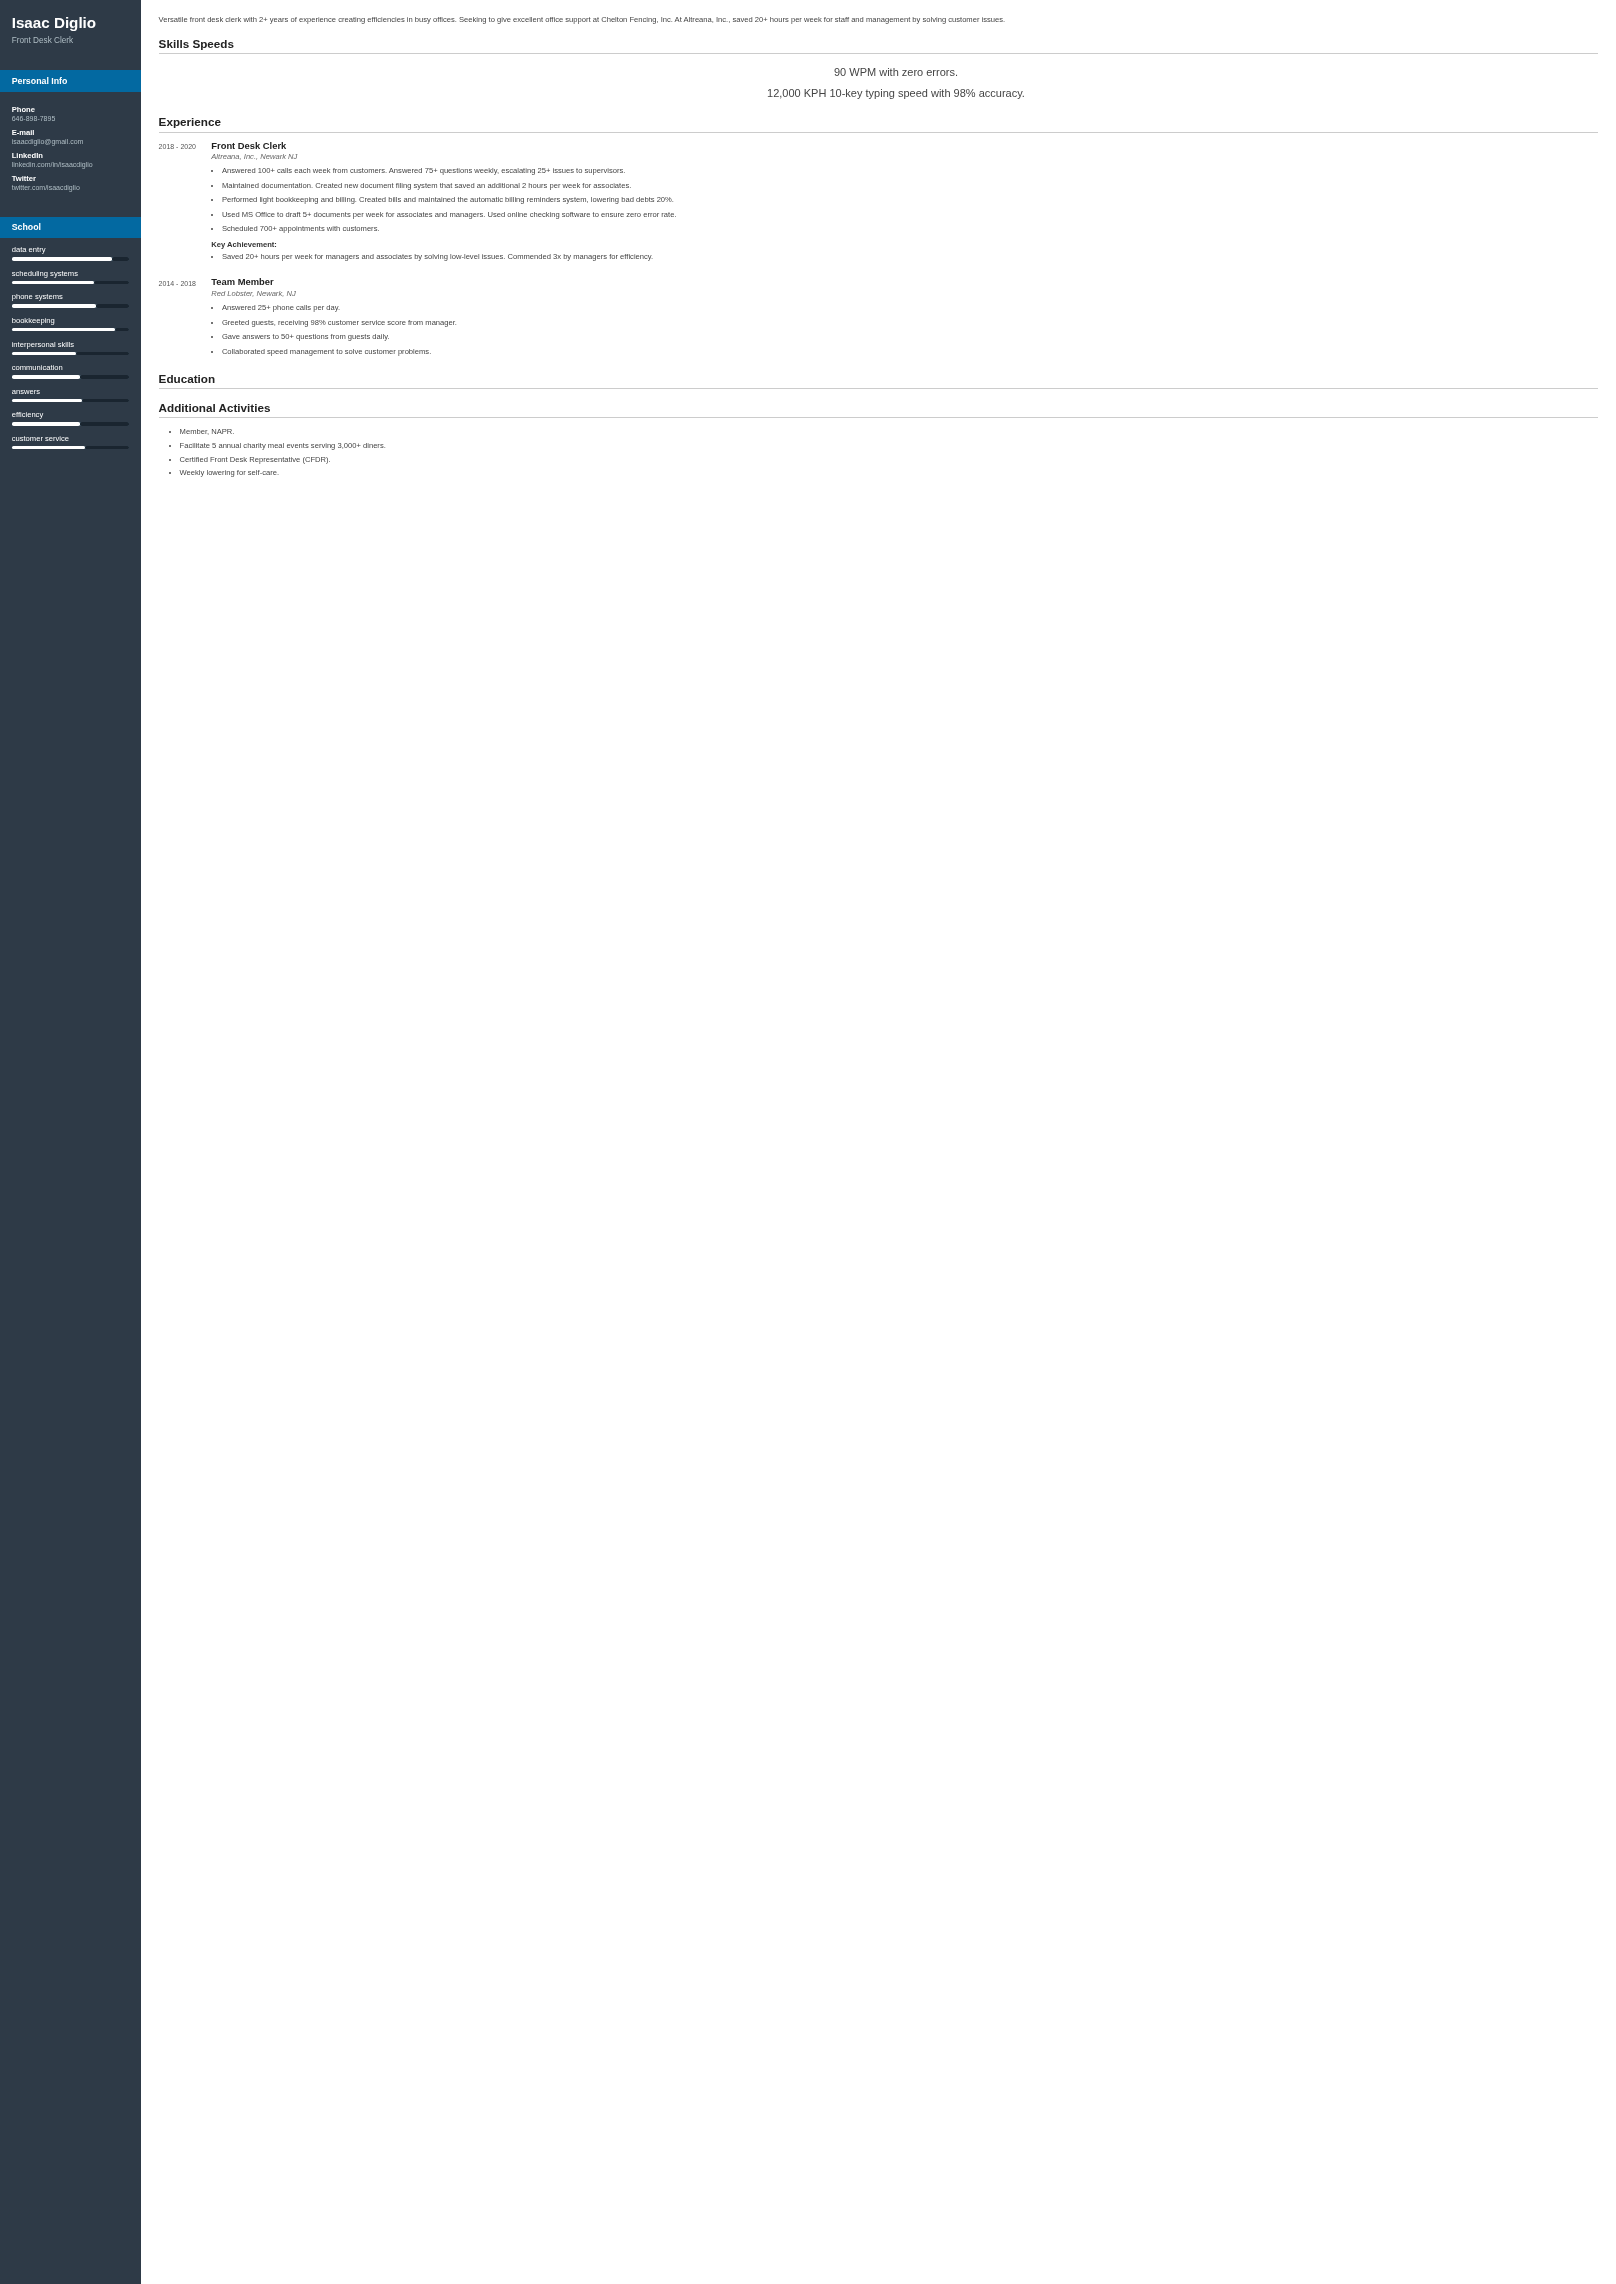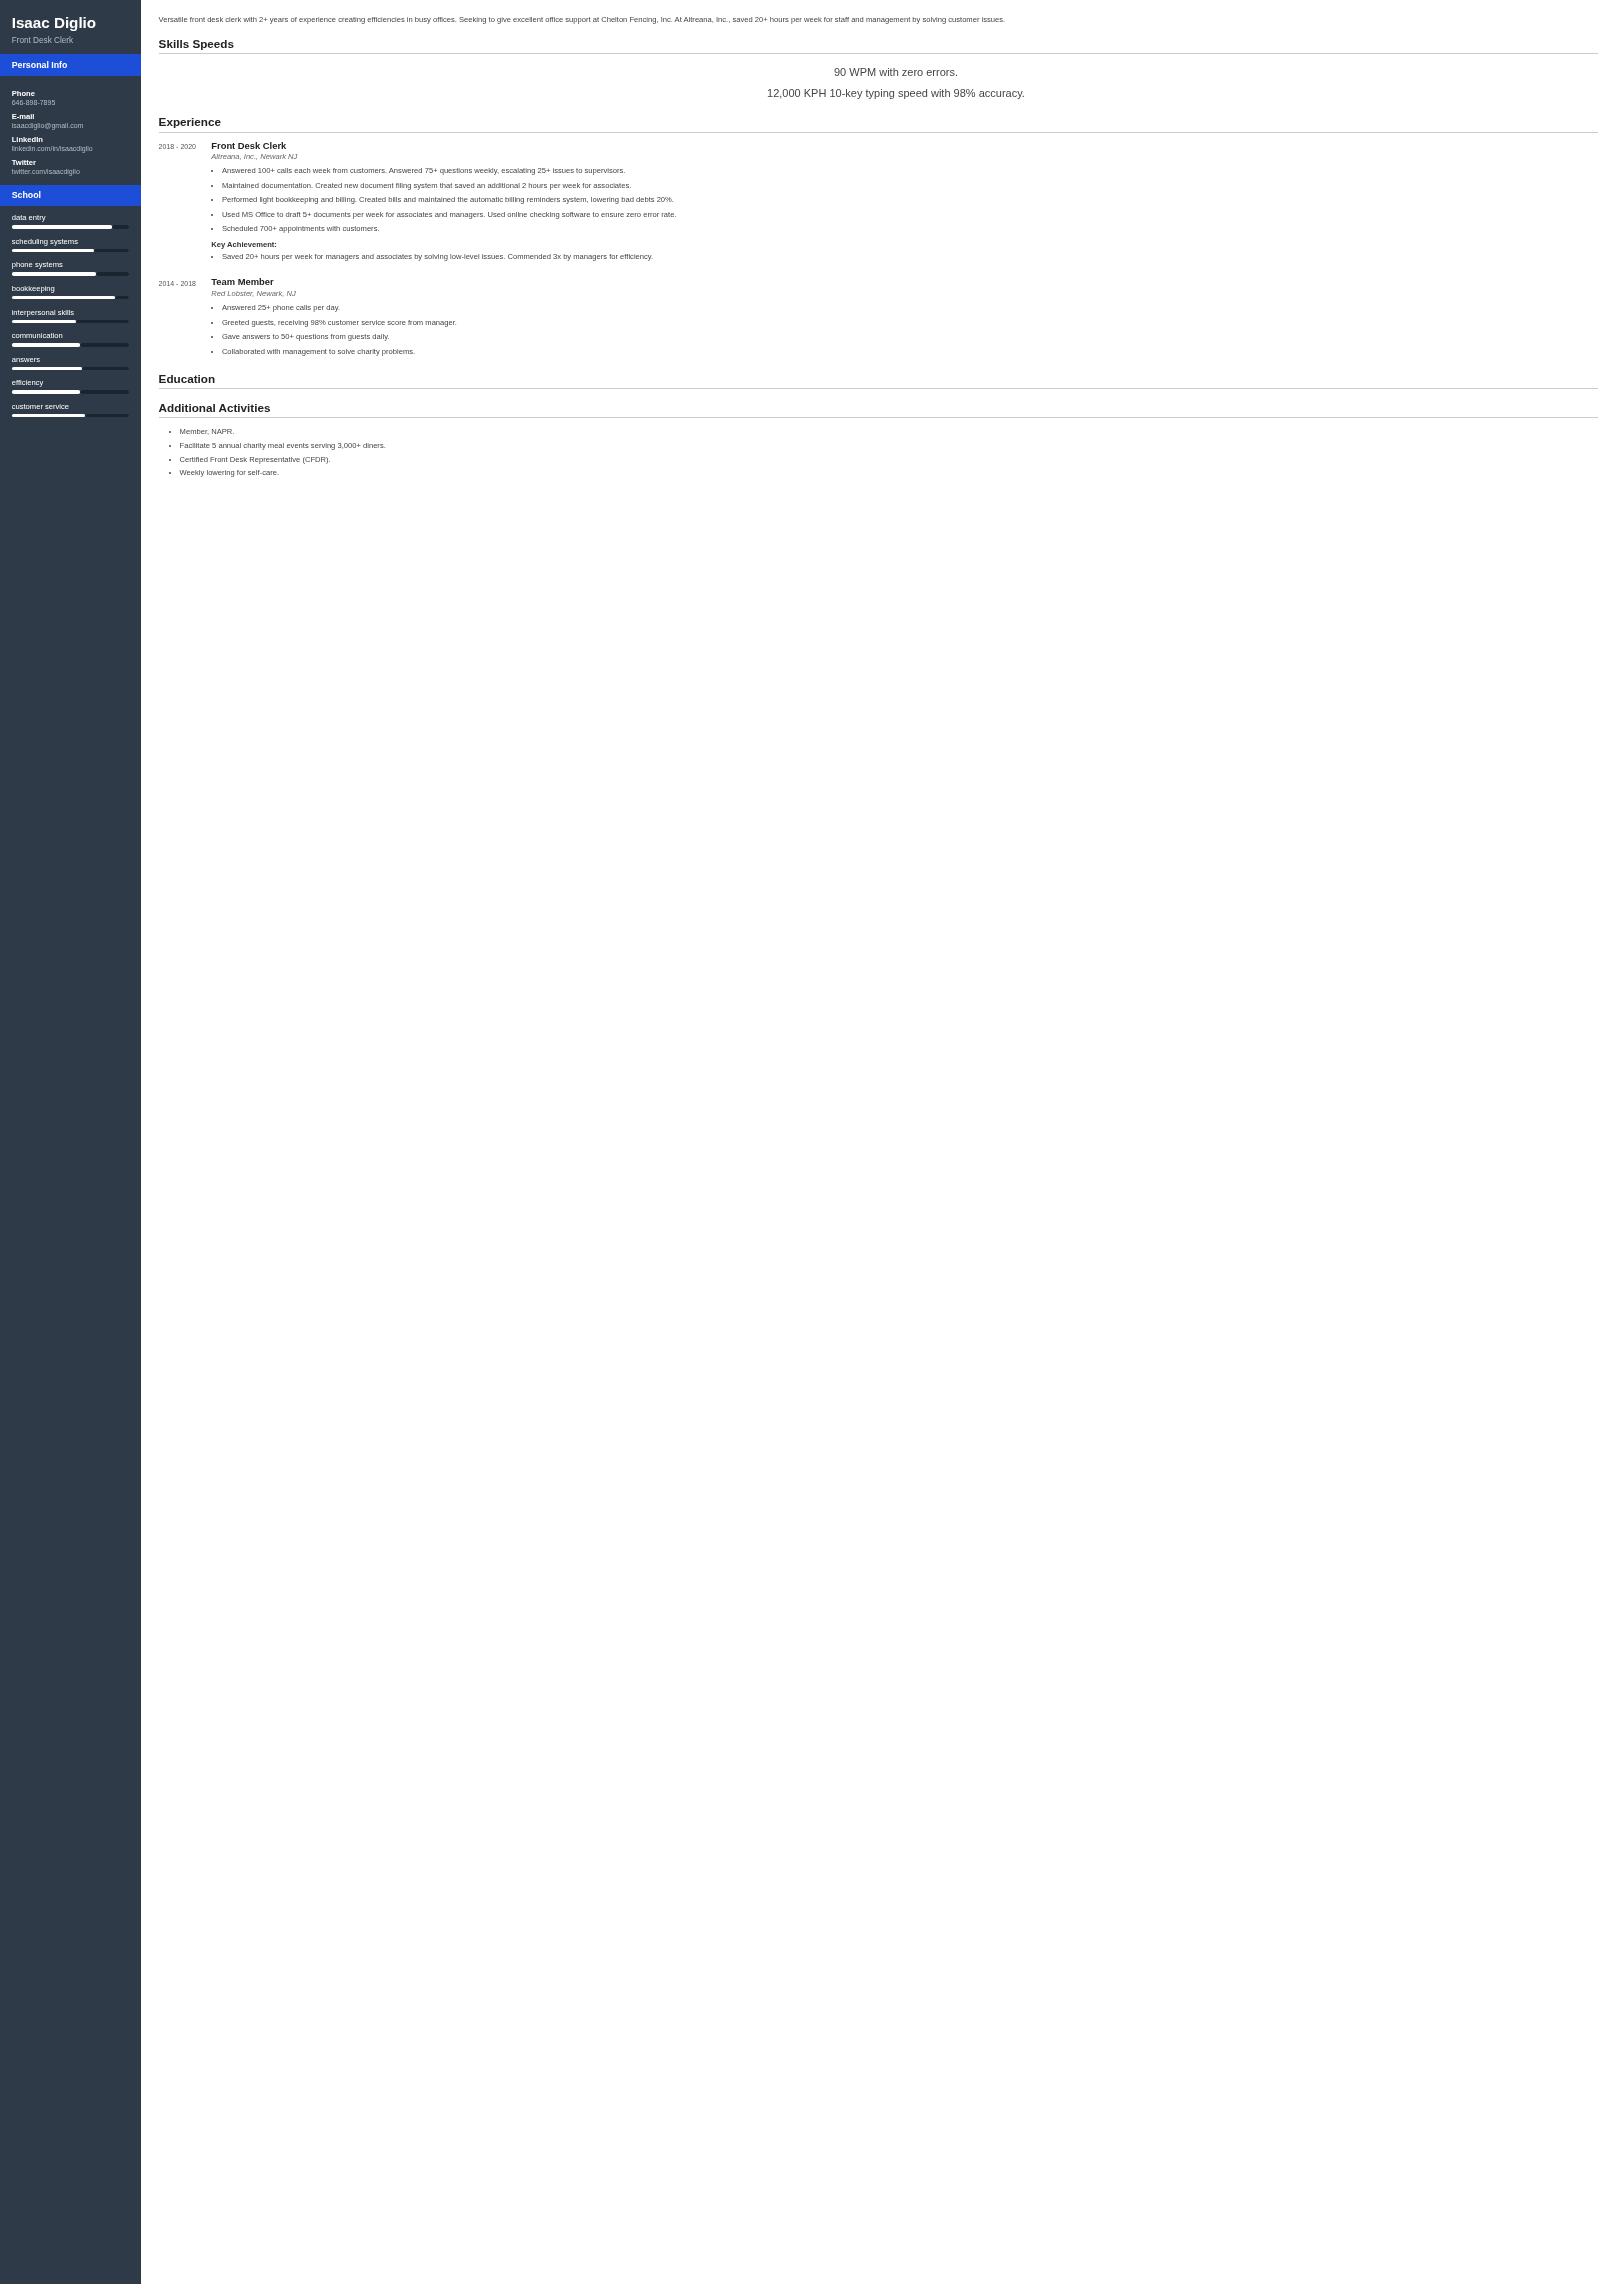--- a/index.html
+++ b/index.html
@@ -34,26 +34,26 @@
       line-height: 1.2;
     }
 
     .sidebar-title {
       font-size: 8.2px;
       color: #b0bec5;
       margin-top: 3.5px;
     }
 
     .sidebar-section-title {
-      background: #1d4ed8;
+      background: #0369a1;
       color: #fff;
       font-size: 8.8px;
       font-weight: bold;
       padding: 5.9px 11.7px;
-      margin-top: 0;
+      margin-top: 16px;
     }
 
     .sidebar-section-content {
       padding: 7px 11.7px;
     }
 
     .contact-label {
       font-weight: bold;
       color: #fff;
       font-size: 7.6px;
@@ -361,21 +361,21 @@
         </div>
         <div class="experience-entry">
           <div class="exp-dates">2014 - 2018</div>
           <div class="exp-content">
             <div class="exp-job-title">Team Member</div>
             <div class="exp-company">Red Lobster, Newark, NJ</div>
             <ul class="exp-bullets">
               <li>Answered 25+ phone calls per day.</li>
               <li>Greeted guests, receiving 98% customer service score from manager.</li>
               <li>Gave answers to 50+ questions from guests daily.</li>
-              <li>Collaborated with management to solve charity problems.</li>
+              <li>Collaborated speed management to solve customer problems.</li>
             </ul>
           </div>
         </div>
       </div>
   </div>
 
   <div class="section">
     <div class="section-title">Education</div>
   </div>
 

